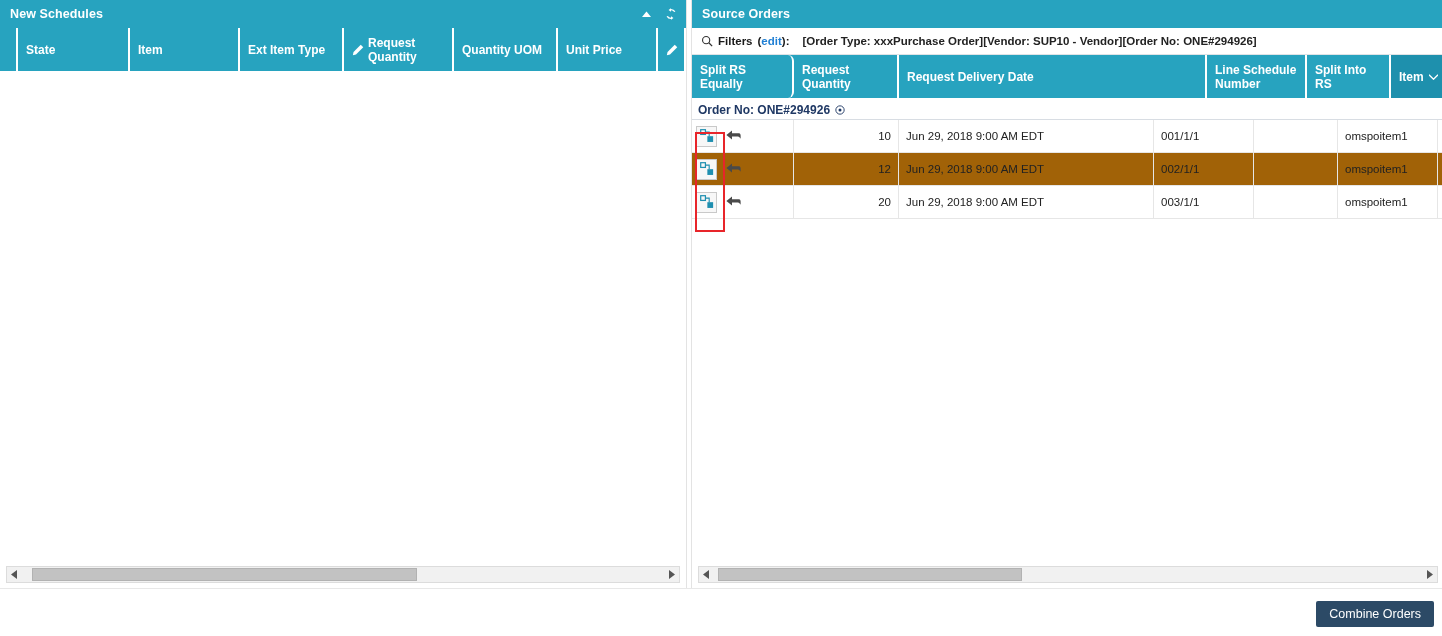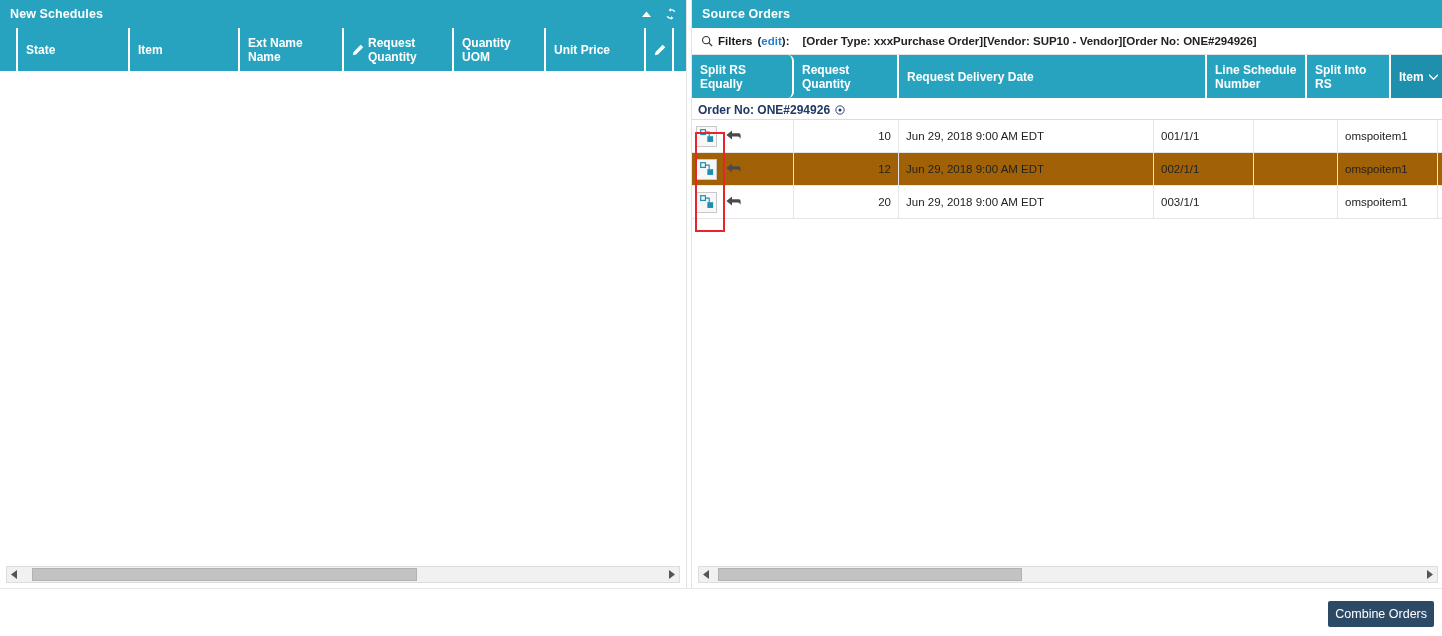--- a/index.html
+++ b/index.html
@@ -197,21 +197,21 @@
     border-top: 1px solid #e8e8e8;
   }
   .btn-primary {
     position: absolute;
     right: 8px; top: 12px;
     background: #2c4a66;
     color: #ffffff;
     border: none;
     font-family: "Liberation Sans", sans-serif;
     font-size: 12.5px;
-    padding: 6px 7px;
+    padding: 6px 13px;
     cursor: pointer;
     border-radius: 2px;
   }
 
   .panel-body { position: relative; background:#ffffff; }
 </style>
 </head>
 <body>
 
 <div class="app">
@@ -240,31 +240,31 @@
           <div class="th" style="width: 18px;">
             <span class="th-text"></span>
           </div>
           <div class="th" style="width: 112px;">
             <span class="th-text">State</span>
           </div>
           <div class="th" style="width: 110px;">
             <span class="th-text">Item</span>
           </div>
           <div class="th" style="width: 104px;">
-            <span class="th-text">Ext Name Name</span>
+            <span class="th-text">Ext Item Type</span>
           </div>
           <div class="th" style="width: 110px;">
             <span class="ic pencil">
               <svg width="12" height="12" viewBox="0 0 14 14">
                 <path d="M10.2 0.9 L13.1 3.8 L4.7 12.2 L1 13 L1.8 9.3 Z" fill="#ffffff"></path>
               </svg>
             </span>
             <span class="th-text">Request Quantity</span>
           </div>
-          <div class="th" style="width: 92px;">
+          <div class="th" style="width: 104px;">
             <span class="th-text">Quantity UOM</span>
           </div>
           <div class="th" style="width: 100px;">
             <span class="th-text">Unit Price</span>
           </div>
           <div class="th" style="width: 28px;">
             <span class="ic pencil">
               <svg width="12" height="12" viewBox="0 0 14 14">
                 <path d="M10.2 0.9 L13.1 3.8 L4.7 12.2 L1 13 L1.8 9.3 Z" fill="#ffffff"></path>
               </svg>

